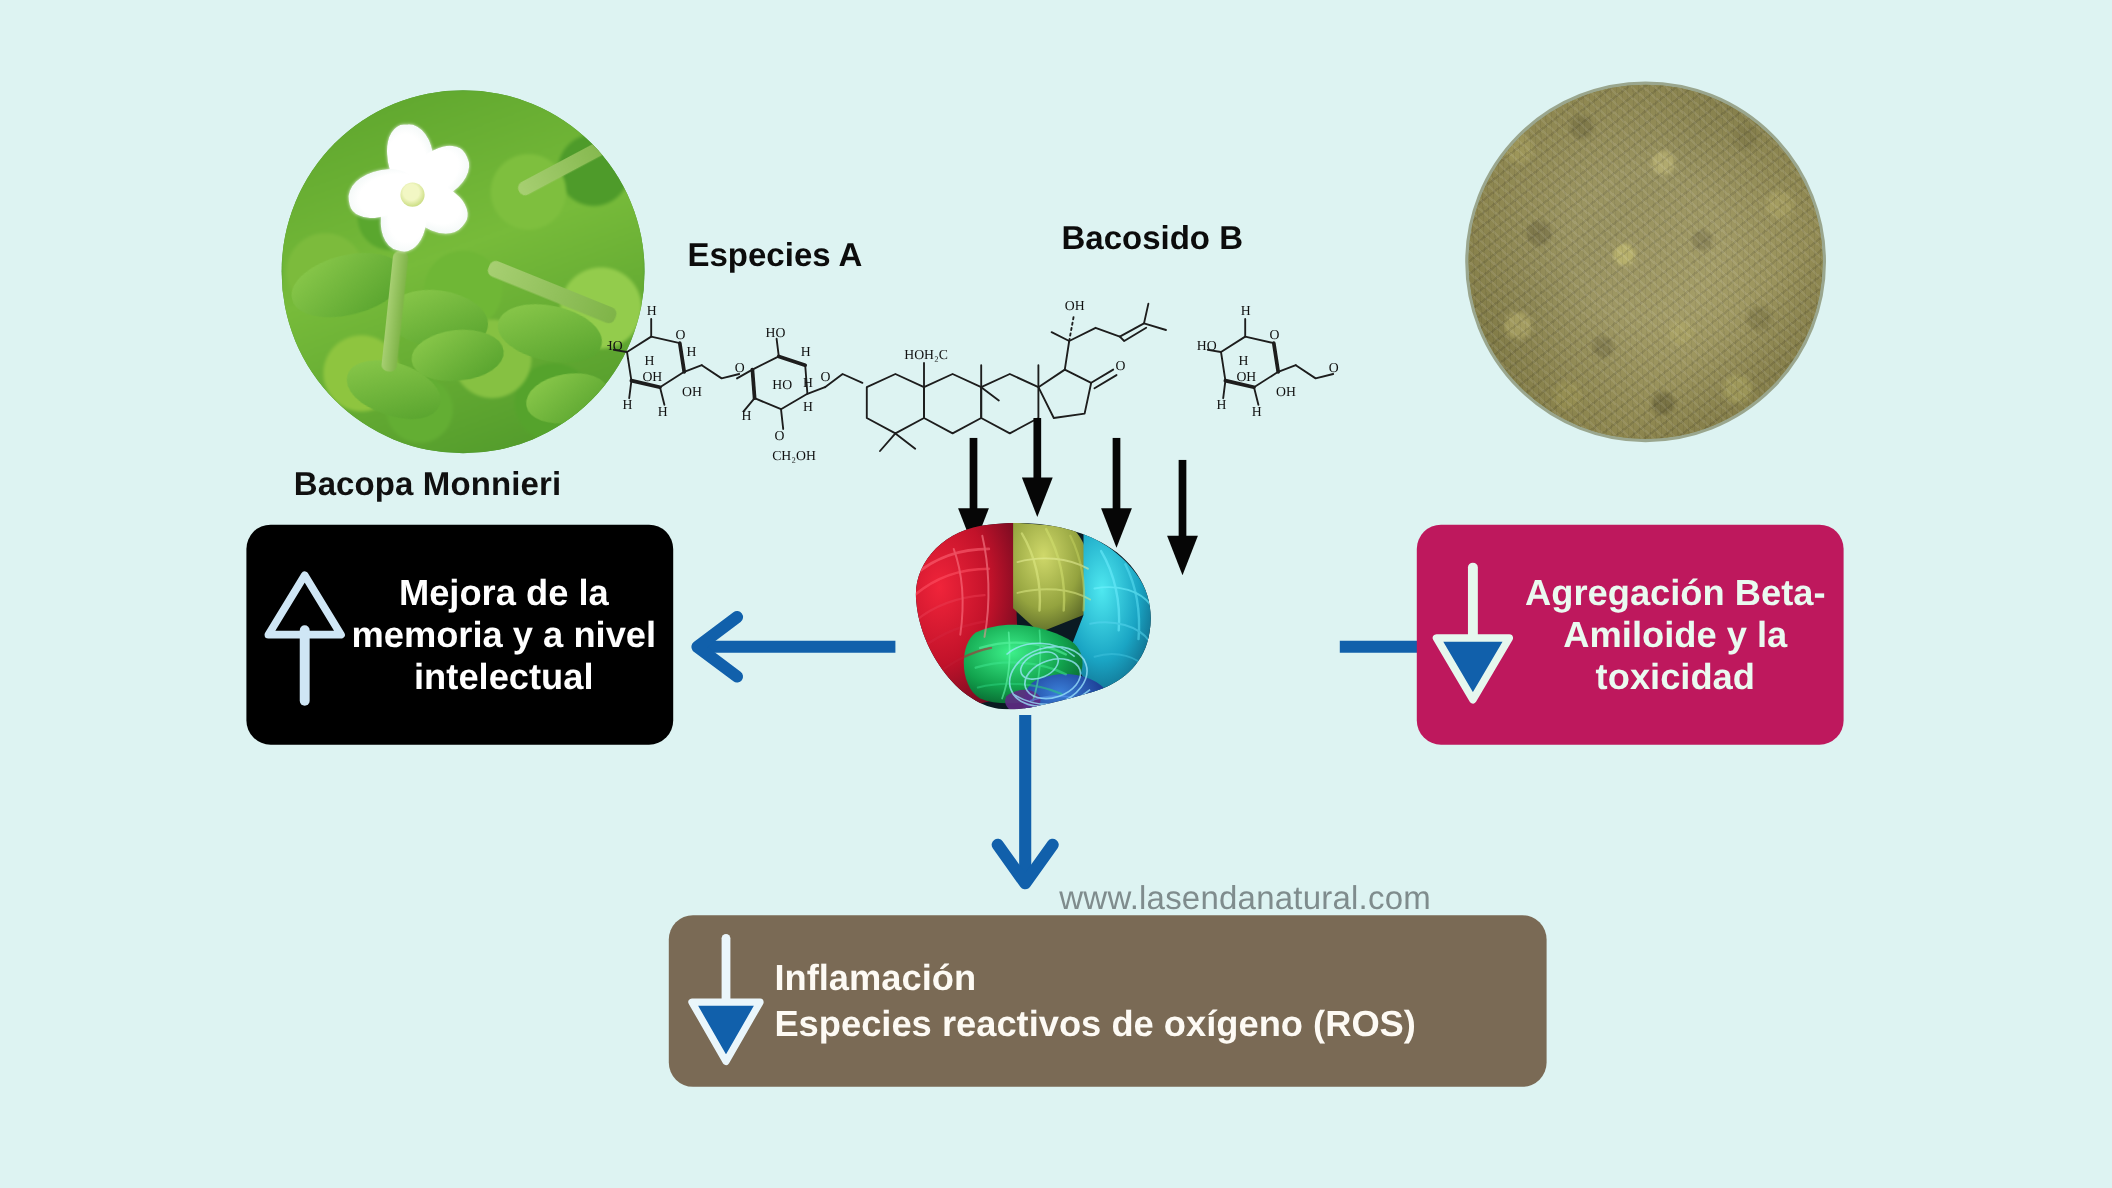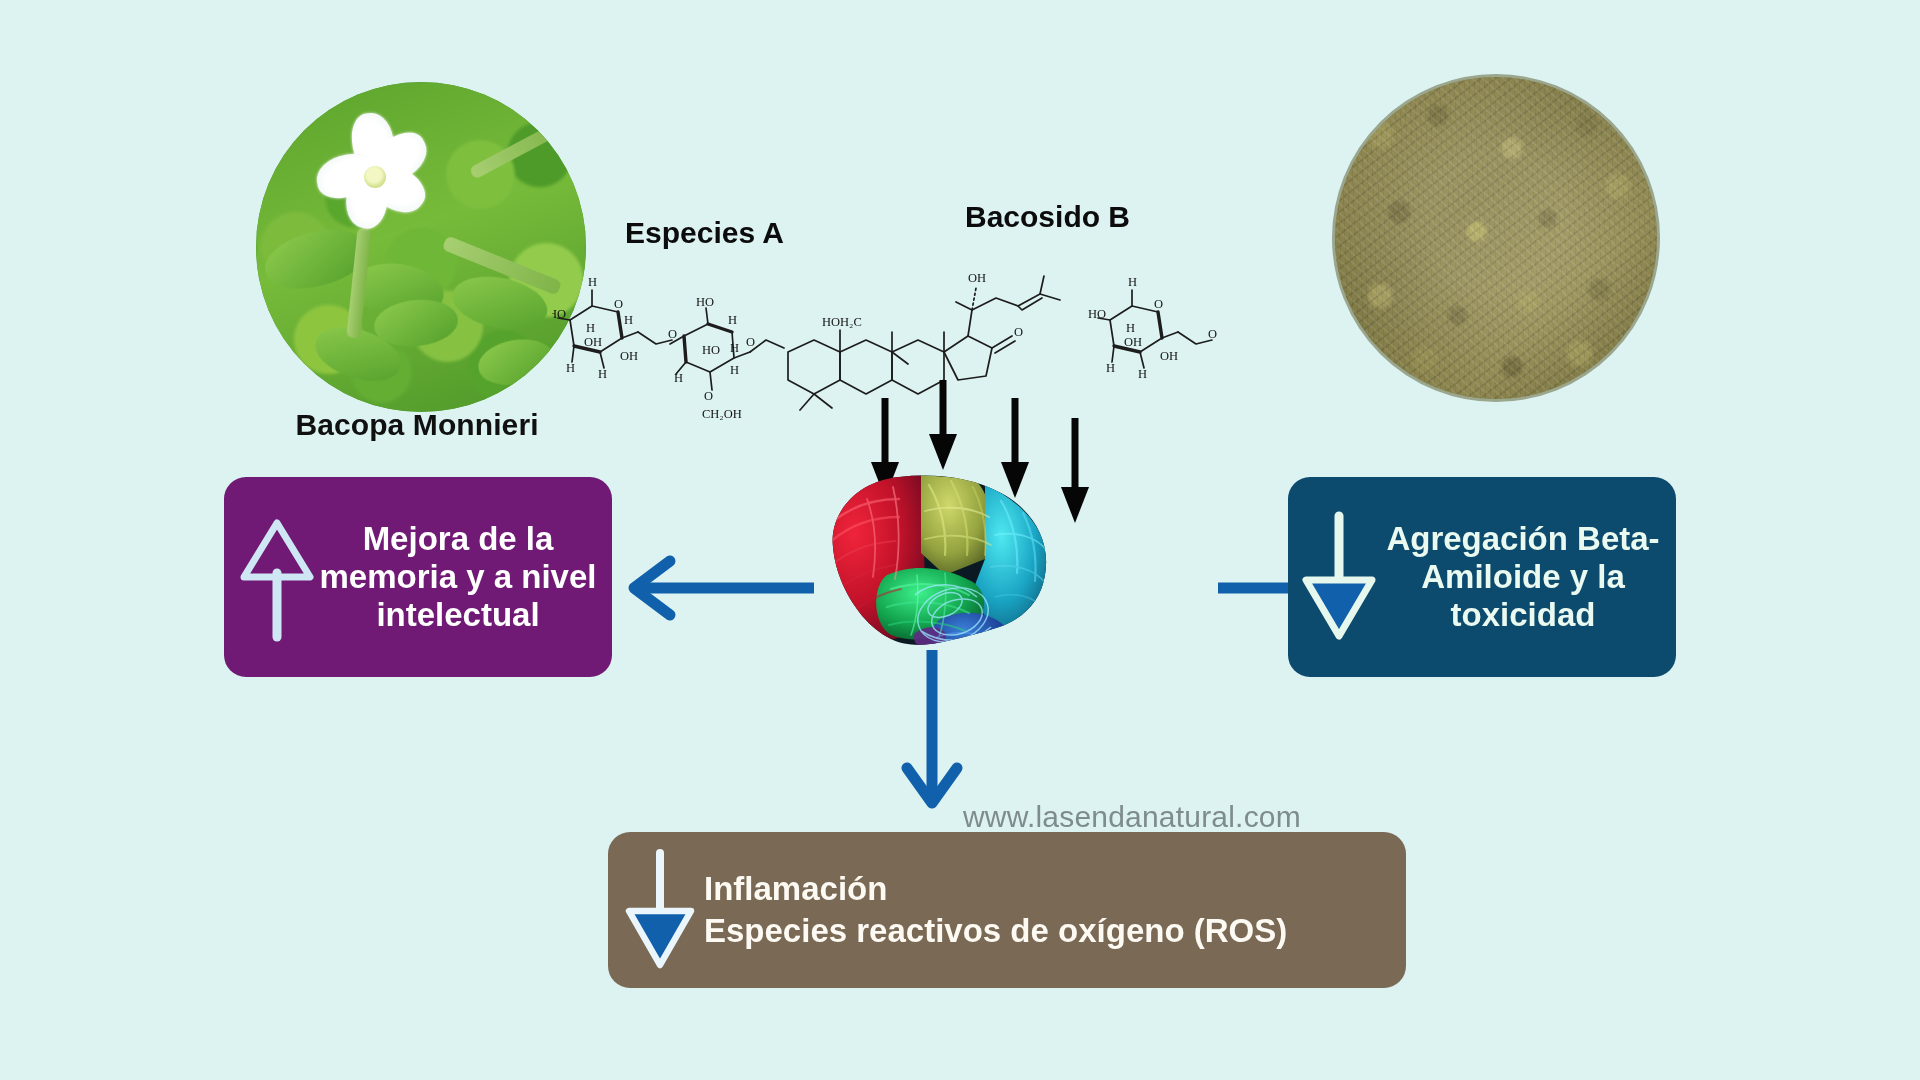--- a/index.html
+++ b/index.html
@@ -125,21 +125,21 @@
 
   
   .caption {
     position: absolute;
     font-weight: bold;
     color: #101010;
     white-space: nowrap;
     font-size: 30px;
     letter-spacing: 0.1px;
   }
-  #caption-bacopa { left: 267px; top: 408px; width: 300px; text-align: center; }
+  #caption-bacopa { left: 267px; top: 424px; width: 300px; }
   #caption-bacosidos { left: 1346px; top: 424px; width: 300px; text-align: center; }
 
   .mol-label {
     position: absolute;
     font-weight: bold;
     color: #0c0c0c;
     font-size: 30px;
     white-space: nowrap;
   }
   #label-bacosido-a { left: 625px; top: 216px; }
@@ -169,27 +169,27 @@
   .outcome-box {
     position: absolute;
     border-radius: 22px;
     display: flex;
     align-items: center;
     box-sizing: border-box;
   }
   #box-memory {
     left: 224px; top: 477px;
     width: 388px; height: 200px;
-    background: #701a75;
+    background: #000000;
     padding-left: 14px;
   }
   #box-amyloid {
     left: 1288px; top: 477px;
     width: 388px; height: 200px;
-    background: #0c4a6e;
+    background: #be185d;
     padding-left: 10px;
   }
   #box-inflam {
     left: 608px; top: 832px;
     width: 798px; height: 156px;
     background: #7a6a55;
     padding-left: 14px;
   }
 
   .box-text {

